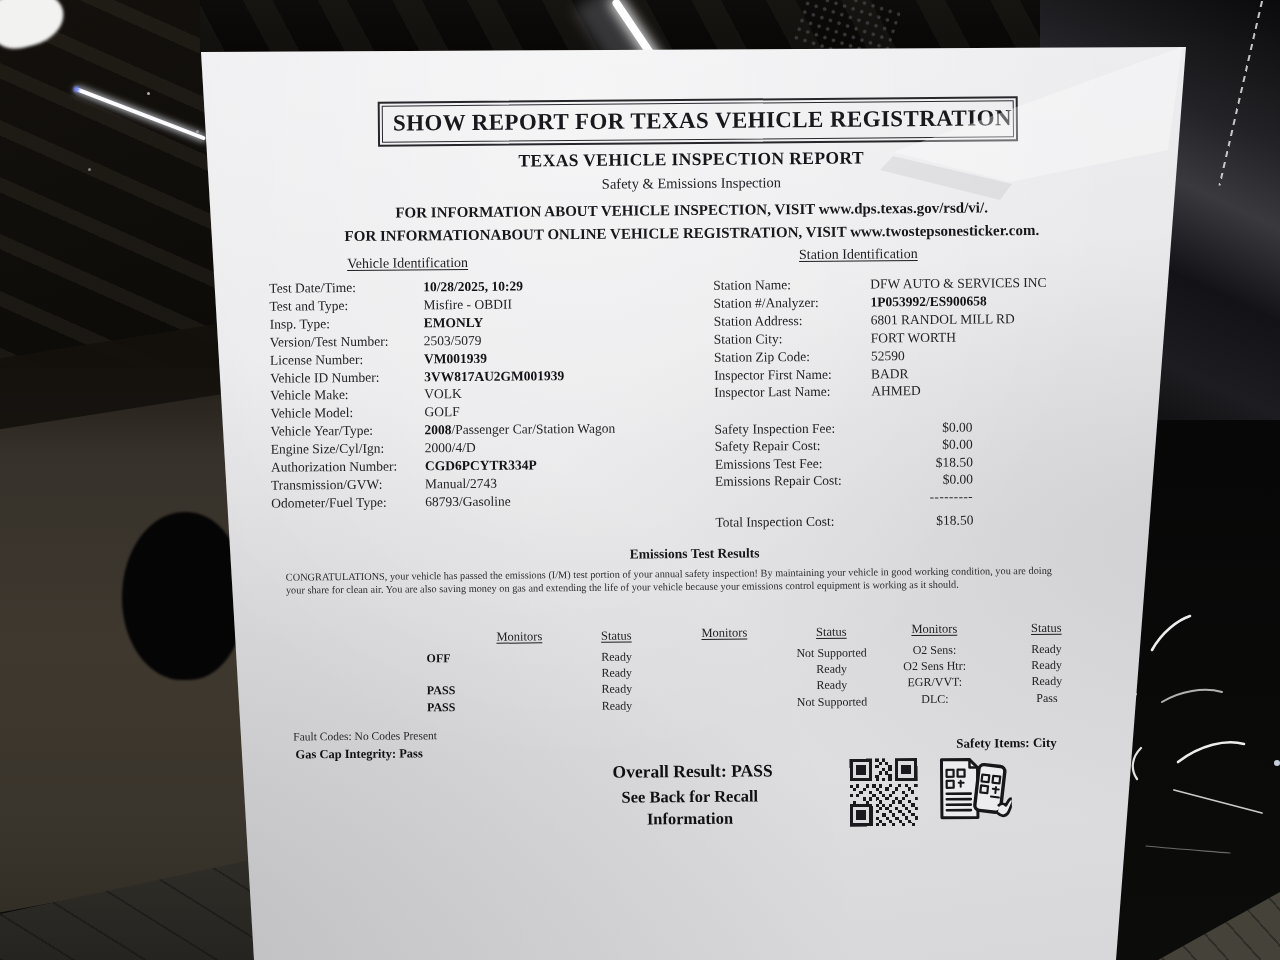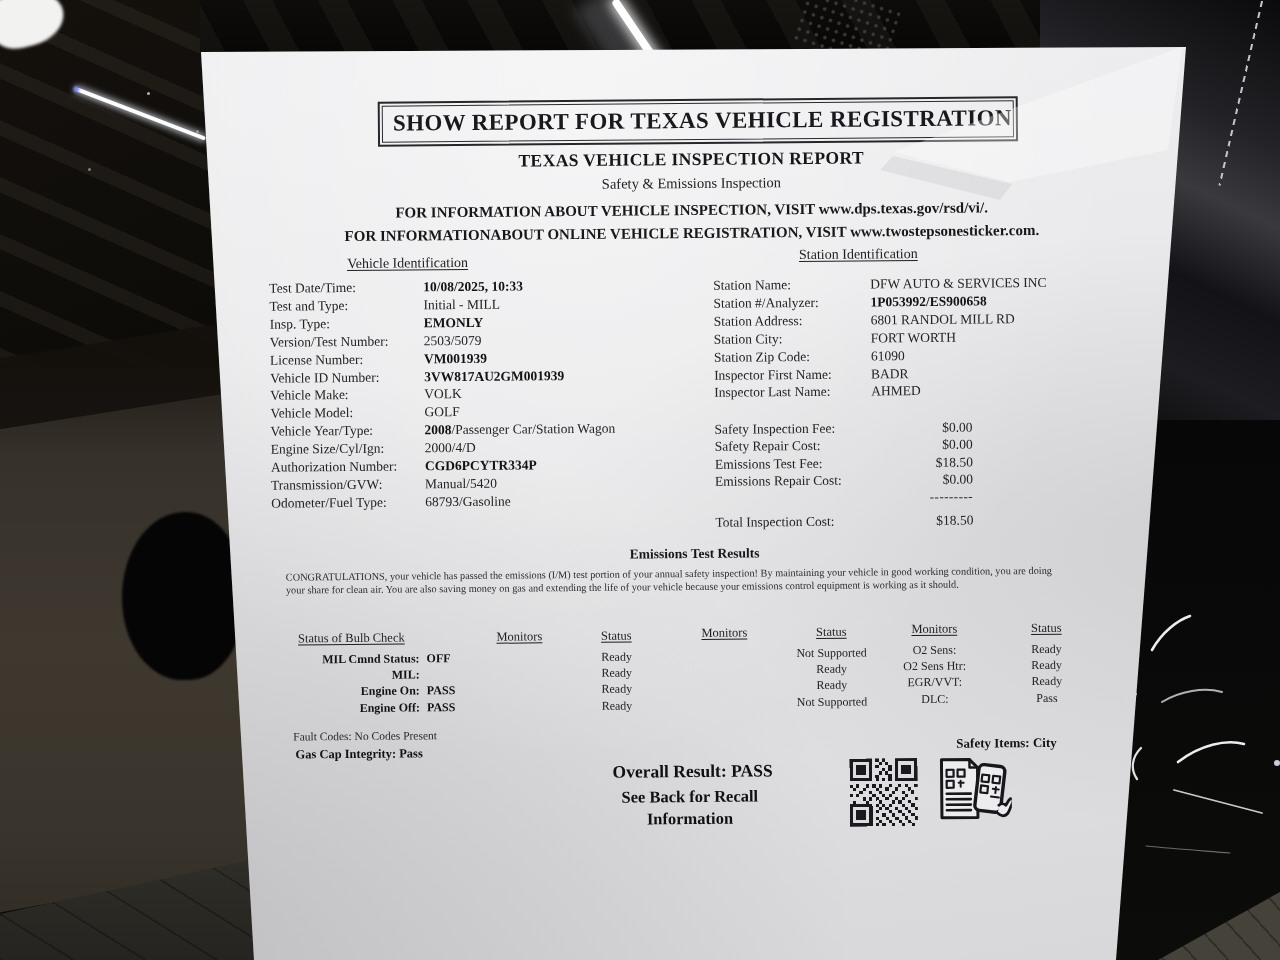--- a/index.html
+++ b/index.html
@@ -166,25 +166,25 @@
       <div class="abs h-sub ctr">Safety &amp; Emissions Inspection</div>
       <div class="abs h-info1 ctr">FOR INFORMATION ABOUT VEHICLE INSPECTION, VISIT www.dps.texas.gov/rsd/vi/.</div>
       <div class="abs h-info2 ctr">FOR INFORMATIONABOUT ONLINE VEHICLE REGISTRATION, VISIT www.twostepsonesticker.com.</div>
 
       <div class="abs sec-title" style="left:345px;top:253px;">Vehicle Identification</div>
       <div class="abs sec-title" style="left:797px;top:248px;">Station Identification</div>
 
       <div class="abs veh-block">
         <div class="vrow">
             <span class="lbl">Test Date/Time:</span>
-            <span class="val b">10/08/2025, 10:33</span>
+            <span class="val b">10/28/2025, 10:29</span>
           </div>
         <div class="vrow">
             <span class="lbl">Test and Type:</span>
-            <span class="val">Initial - MILL</span>
+            <span class="val">Misfire - OBDII</span>
           </div>
         <div class="vrow">
             <span class="lbl">Insp. Type:</span>
             <span class="val b">EMONLY</span>
           </div>
         <div class="vrow">
             <span class="lbl">Version/Test Number:</span>
             <span class="val">2503/5079</span>
           </div>
         <div class="vrow">
@@ -211,21 +211,21 @@
         <div class="vrow">
             <span class="lbl">Engine Size/Cyl/Ign:</span>
             <span class="val">2000/4/D</span>
           </div>
         <div class="vrow">
             <span class="lbl">Authorization Number:</span>
             <span class="val b">CGD6PCYTR334P</span>
           </div>
         <div class="vrow">
             <span class="lbl">Transmission/GVW:</span>
-            <span class="val">Manual/5420</span>
+            <span class="val">Manual/2743</span>
           </div>
         <div class="vrow">
             <span class="lbl">Odometer/Fuel Type:</span>
             <span class="val">68793/Gasoline</span>
           </div>
       </div>
 
       <div class="abs sta-block">
         <div class="srow">
             <span class="lbl">Station Name:</span>
@@ -238,21 +238,21 @@
         <div class="srow">
             <span class="lbl">Station Address:</span>
             <span class="val">6801 RANDOL MILL RD</span>
           </div>
         <div class="srow">
             <span class="lbl">Station City:</span>
             <span class="val">FORT WORTH</span>
           </div>
         <div class="srow">
             <span class="lbl">Station Zip Code:</span>
-            <span class="val">61090</span>
+            <span class="val">52590</span>
           </div>
         <div class="srow">
             <span class="lbl">Inspector First Name:</span>
             <span class="val">BADR</span>
           </div>
         <div class="srow">
             <span class="lbl">Inspector Last Name:</span>
             <span class="val">AHMED</span>
           </div>
       </div>
@@ -280,29 +280,20 @@
             <span class="val">$18.50</span>
           </div>
       </div>
 
       <div class="abs em-title ctr">Emissions Test Results</div>
       <div class="abs em-par">
         <div>CONGRATULATIONS, your vehicle has passed the emissions (I/M) test portion of your annual safety inspection! By maintaining your vehicle in good working condition, you are doing</div>
         <div>your share for clean air. You are also saving money on gas and extending the life of your vehicle because your emissions control equipment is working as it should.</div>
       </div>
 
-      <div class="abs g0l">
-        <div class="tbl-hdr">Status of Bulb Check</div>
-        <div class="tbl-col">
-          <div>MIL Cmnd Status:</div>
-          <div>MIL:</div>
-          <div>Engine On:</div>
-          <div>Engine Off:</div>
-        </div>
-      </div>
       <div class="abs g0v">
         <div class="tbl-hdr" style="visibility:hidden;">.</div>
         <div class="tbl-col">
           <div>OFF</div>
           <div>&nbsp;</div>
           <div>PASS</div>
           <div>PASS</div>
         </div>
       </div>
 

